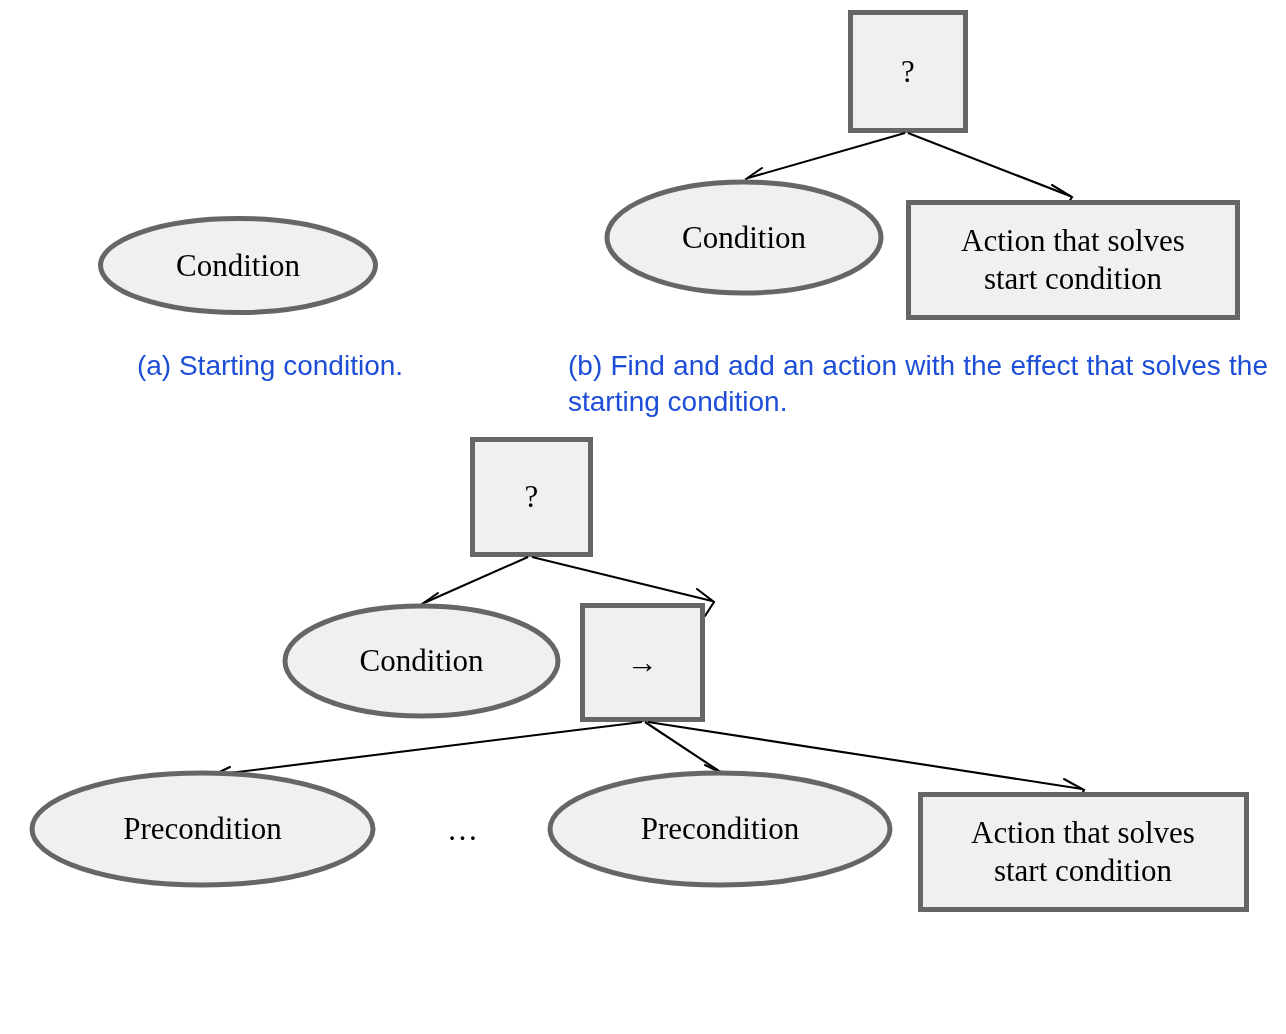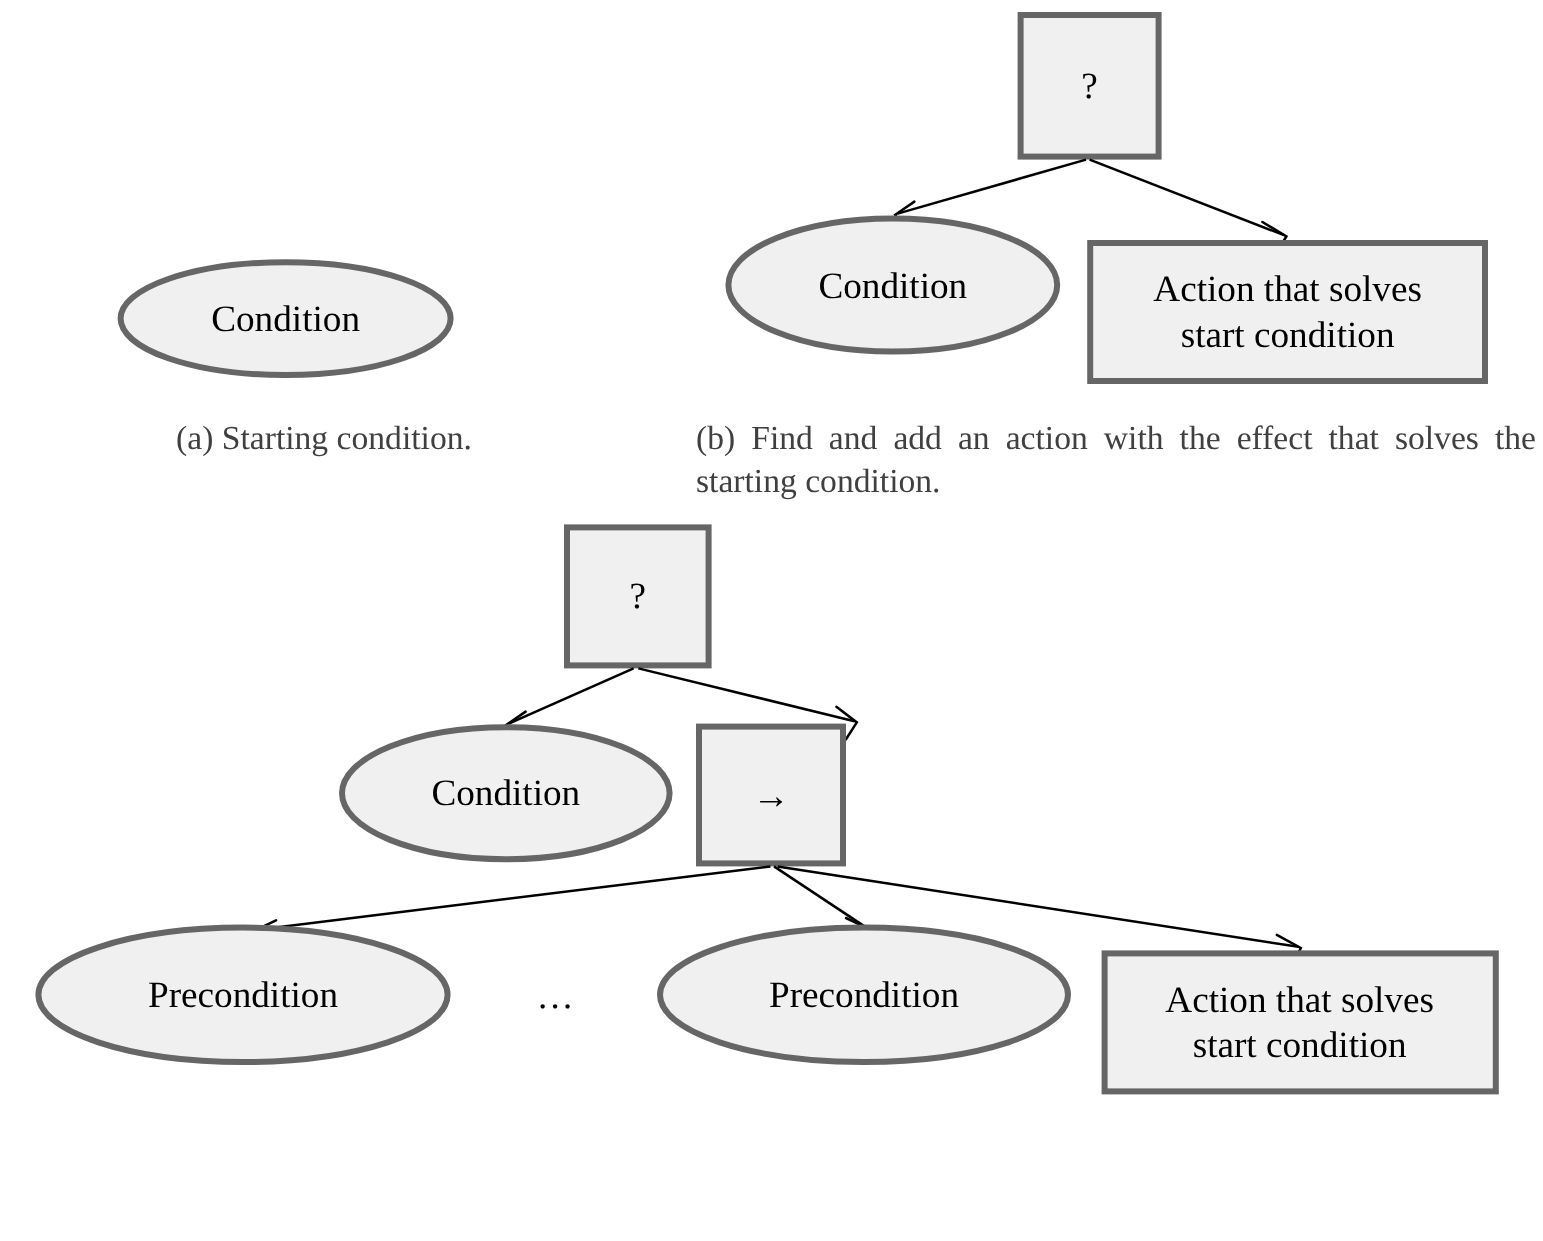--- a/index.html
+++ b/index.html
@@ -75,33 +75,33 @@
     display: flex;
     align-items: center;
     justify-content: center;
     font-size: 31px;
     letter-spacing: 5px;
     color: #000000;
   }
   
   .caption {
     position: absolute;
-    font-family: Liberation Serif, serif;
+    font-family: Liberation Sans, sans-serif;
     font-size: 28px;
-    color: #404040;
+    color: #1d4ed8;
     line-height: 1.30;
   }
   .caption-a {
     left: 20px;
     top: 348px;
     width: 500px;
     text-align: center;
   }
   .caption-b {
-    left: 580px;
+    left: 568px;
     top: 348px;
     width: 700px;
     text-align: justify;
     text-align-last: left;
   }
   .caption-c {
     left: 18px;
     top: 936px;
     width: 1250px;
     text-align: justify;

